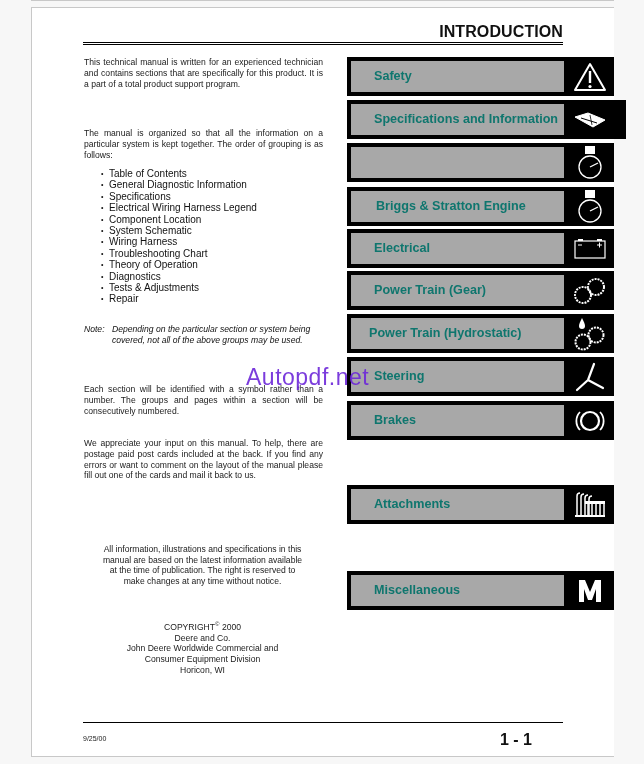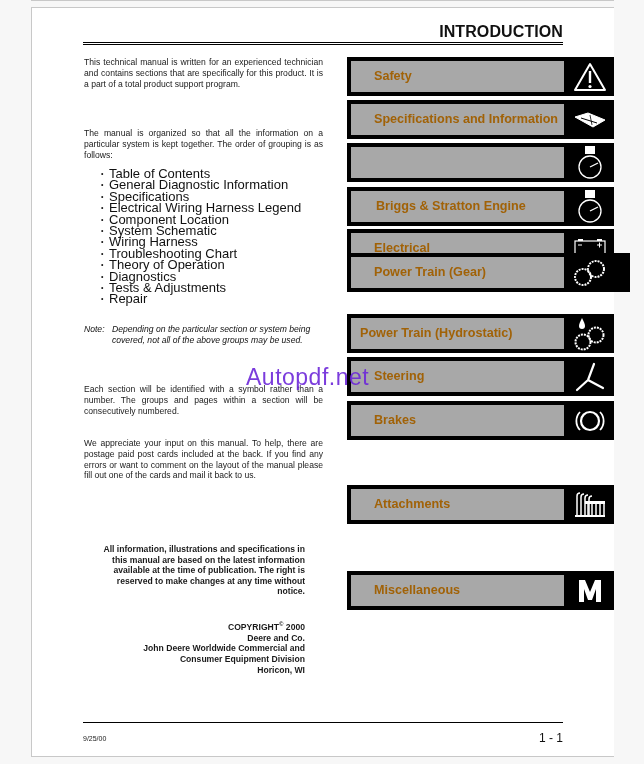--- a/index.html
+++ b/index.html
@@ -19,44 +19,44 @@
     font-weight: bold; font-size: 16px; letter-spacing: 0.1px;
   }
   .header-rule {
     position: absolute; left: 83px; top: 42px; width: 480px; height: 1px;
     border-top: 1px solid #000; border-bottom: 1px solid #000;
   }
   .text {
     position: absolute; left: 84px; width: 239px; font-size: 8.6px; line-height: 10.8px;
     text-align: justify; color: #1a1a1a;
   }
-  .text.center { text-align: right; font-weight: bold; }
-  .bullets { position: absolute; left: 101px; top: 168px; margin: 0; padding: 0; list-style: none; font-size: 13px; line-height: 11.4px; }
+  .text.center { text-align: center; }
+  .bullets { position: absolute; left: 101px; top: 168px; margin: 0; padding: 0; list-style: none; font-size: 10px; line-height: 11.4px; }
   .bullets li { position: relative; padding-left: 8px; }
   .bullets li::before { content: "\2022"; position: absolute; left: 0; font-size: 7px; }
   .note { position: absolute; left: 84px; top: 324px; width: 245px; font-size: 8.6px; line-height: 10.8px; font-style: italic; }
   .note .lbl { position: absolute; left: 0; top: 0; }
   .note .body { margin-left: 28px; display: block; }
   .tab {
     position: absolute; left: 347px; width: 267px; height: 39px; background: #000;
   }
   .tab .gray {
     position: absolute; left: 4px; top: 4px; width: 213px; height: 31px; background: #a8a8a8;
   }
   .tab .label {
     position: absolute; left: 27px; top: 0; height: 39px; display: flex; align-items: center;
-    font-weight: bold; font-size: 12.6px; line-height: 13px; color: #a16207;
+    font-weight: bold; font-size: 12.6px; line-height: 13px; color: #0f766e;
   }
   .tab .icon {
     position: absolute; left: 218px; top: 0; width: 49px; height: 39px;
     display: flex; align-items: center; justify-content: center;
   }
   .footer-rule { position: absolute; left: 83px; top: 722px; width: 480px; height: 1px; background: #000; }
   .footer-date { position: absolute; left: 83px; top: 735px; font-size: 7px; color: #222; }
-  .footer-page { position: absolute; left: 500px; top: 731px; width: 63px; text-align: right; font-weight: normal; font-size: 12px; }
+  .footer-page { position: absolute; left: 500px; top: 731px; width: 63px; text-align: left; font-weight: bold; font-size: 16px; }
   .watermark {
     position: absolute; left: 246px; top: 364px; font-size: 23px; color: #6d28d9;
     opacity: 0.9; letter-spacing: 0.5px; pointer-events: none;
   }
   sup { font-size: 6px; }
 </style>
 </head>
 <body>
 
 <div class="topline"></div>
@@ -106,21 +106,21 @@
   <div class="label">Safety</div>
   <div class="icon">
     <svg width="34" height="30" viewBox="0 0 34 30">
         <path d="M17 2 L32 28 L2 28 Z" fill="none" stroke="#fff" stroke-width="2" stroke-linejoin="round"></path>
         <rect x="15.8" y="9" width="2.4" height="12" fill="#fff"></rect>
         <circle cx="17" cy="24.5" r="1.6" fill="#fff"></circle>
       </svg>
   </div>
 </div>
 
-<div class="tab" style="top:100px;">
+<div class="tab" style="top:100px;padding-left:12px;">
   <div class="gray"></div>
   <div class="label" style="font-size:12.6px;">Specifications and Information</div>
   <div class="icon">
     <svg width="34" height="22" viewBox="0 0 34 22">
         <path d="M2 8 L15 4 L32 11 L20 18 Z" fill="#fff" stroke="#fff"></path>
         <path d="M8 9 L24 14" stroke="#000" stroke-width="1"></path>
         <path d="M17 6 L19 16" stroke="#000" stroke-width="0.8"></path>
       </svg>
   </div>
 </div>
@@ -155,34 +155,34 @@
     <svg width="32" height="22" viewBox="0 0 32 22">
         <rect x="1" y="3" width="30" height="17" fill="none" stroke="#fff" stroke-width="1.2"></rect>
         <rect x="4" y="1" width="5" height="2" fill="#fff"></rect>
         <rect x="23" y="1" width="5" height="2" fill="#fff"></rect>
         <path d="M4 7 H8" stroke="#fff"></path>
         <path d="M23 7 H28 M25.5 4.5 V9.5" stroke="#fff"></path>
       </svg>
   </div>
 </div>
 
-<div class="tab" style="top:253px;padding-left:16px;">
+<div class="tab" style="top:271px;">
   <div class="gray"></div>
   <div class="label">Power Train (Gear)</div>
   <div class="icon">
     <svg width="34" height="28" viewBox="0 0 34 28">
         <circle cx="10" cy="18" r="8" fill="none" stroke="#fff" stroke-width="2" stroke-dasharray="2 1"></circle>
         <circle cx="23" cy="10" r="8" fill="none" stroke="#fff" stroke-width="2" stroke-dasharray="2 1"></circle>
       </svg>
   </div>
 </div>
 
 <div class="tab" style="top:314px;">
   <div class="gray"></div>
-  <div class="label" style="left:13px;">Power Train (Hydrostatic)</div>
+  <div class="label" style="left:22px;">Power Train (Hydrostatic)</div>
   <div class="icon">
     <svg width="34" height="36" viewBox="0 0 34 36">
         <path d="M9 2 C7 6 6 8 6 10 A3 3 0 0 0 12 10 C12 8 11 6 9 2 Z" fill="#fff"></path>
         <circle cx="10" cy="26" r="7.5" fill="none" stroke="#fff" stroke-width="2" stroke-dasharray="2 1"></circle>
         <circle cx="23" cy="19" r="7.5" fill="none" stroke="#fff" stroke-width="2" stroke-dasharray="2 1"></circle>
       </svg>
   </div>
 </div>
 
 <div class="tab" style="top:357px;">

